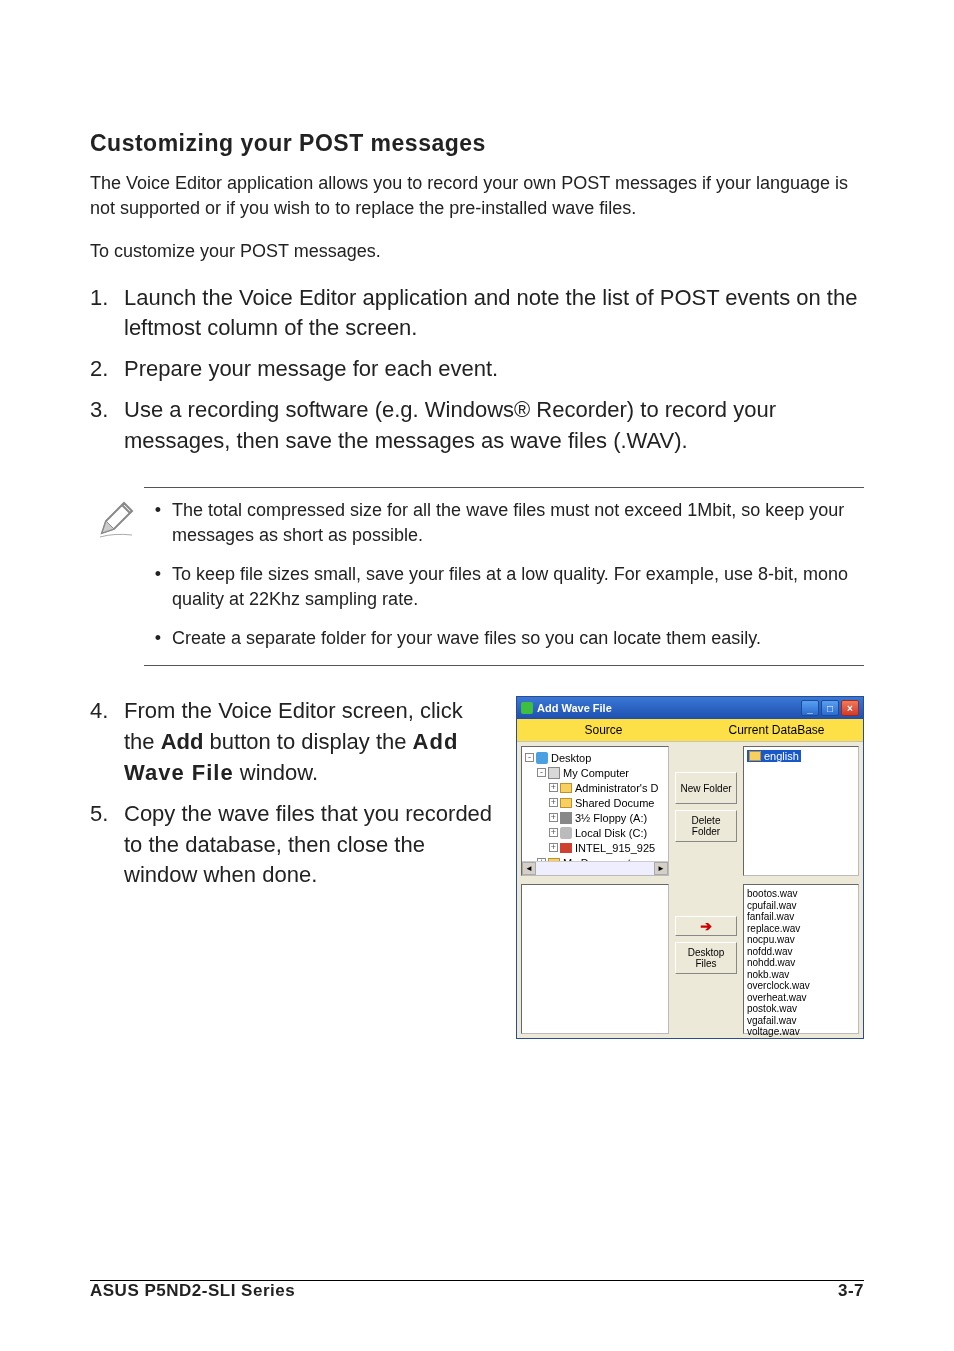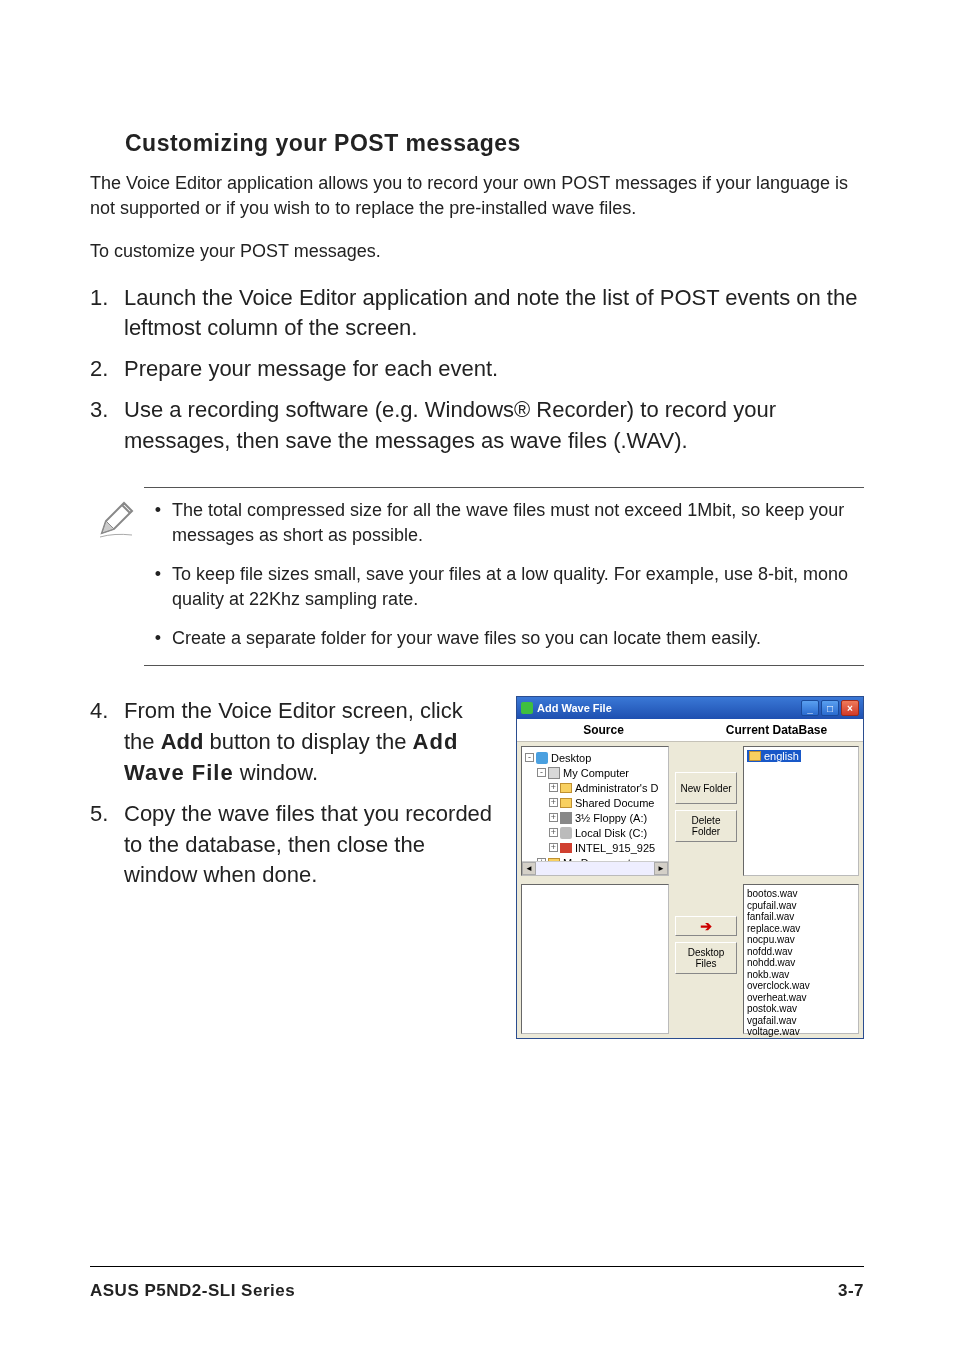--- a/index.html
+++ b/index.html
@@ -10,21 +10,20 @@
     background: #fff;
     color: #222;
     padding: 130px 90px 60px 90px;
     position: relative;
   }
   .section-title {
     font-weight: bold;
     font-size: 23px;
     letter-spacing: 0.5px;
     margin-bottom: 14px;
-    margin-left: 35px;
   }
   .body-text {
     font-size: 18px;
     line-height: 1.4;
     margin-bottom: 18px;
   }
   ol.main-list {
     list-style: none;
     counter-reset: item;
     margin-bottom: 30px;
@@ -81,21 +80,21 @@
   .two-col .left { flex: 1; }
   .two-col .right { flex-shrink: 0; }
   .bold { font-weight: bold; }
   .letter-sp { letter-spacing: 1px; }
   .footer {
     position: absolute;
     bottom: 50px;
     left: 90px;
     right: 90px;
     border-top: 1px solid #000;
-    padding-top: 14px;
+    padding-top: 0;
     display: flex;
     justify-content: space-between;
     font-weight: bold;
     font-size: 17px;
     letter-spacing: 0.5px;
   }
 
   
   .win {
     width: 348px;
@@ -124,24 +123,23 @@
     width: 18px; height: 16px;
     background: linear-gradient(to bottom,#5aa0f0,#2a6bd0);
     border: 1px solid #1a4a9a;
     border-radius: 2px;
     display:flex; align-items:center; justify-content:center;
     color:#fff; font-size:10px; font-weight:bold;
   }
   .winbtn.close { background: linear-gradient(to bottom,#f07a5a,#d03a2a); border-color:#a02a1a;}
   .header-row {
     display:flex;
-    background:#ffffff;
+    background:#fde047;
     border-bottom:1px solid #c5c2b8;
     padding: 4px 0;
-    font-weight: bold;
   }
   .header-cell {
     flex:1; text-align:center; font-size:12px;
   }
   .content-row { display:flex; }
   .tree-panel {
     width: 148px;
     background:#fff;
     border:1px inset #bbb;
     margin:4px;

